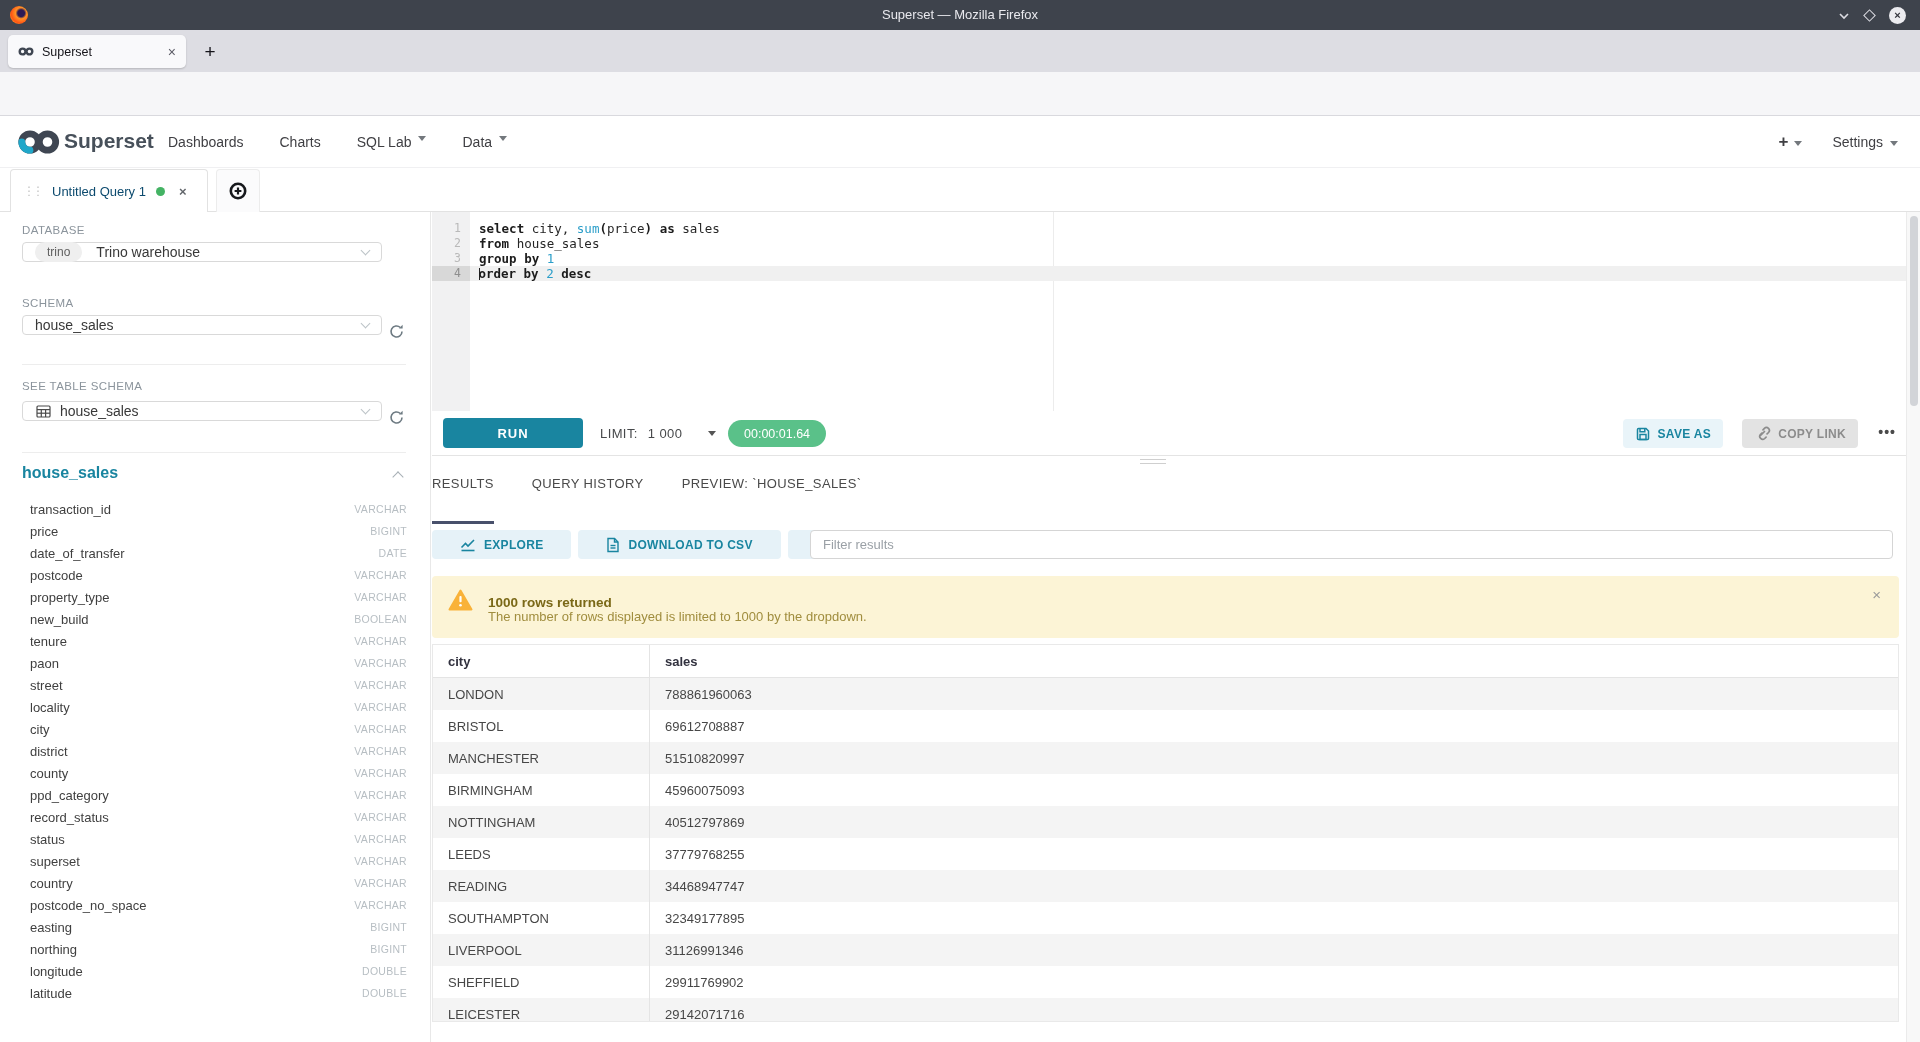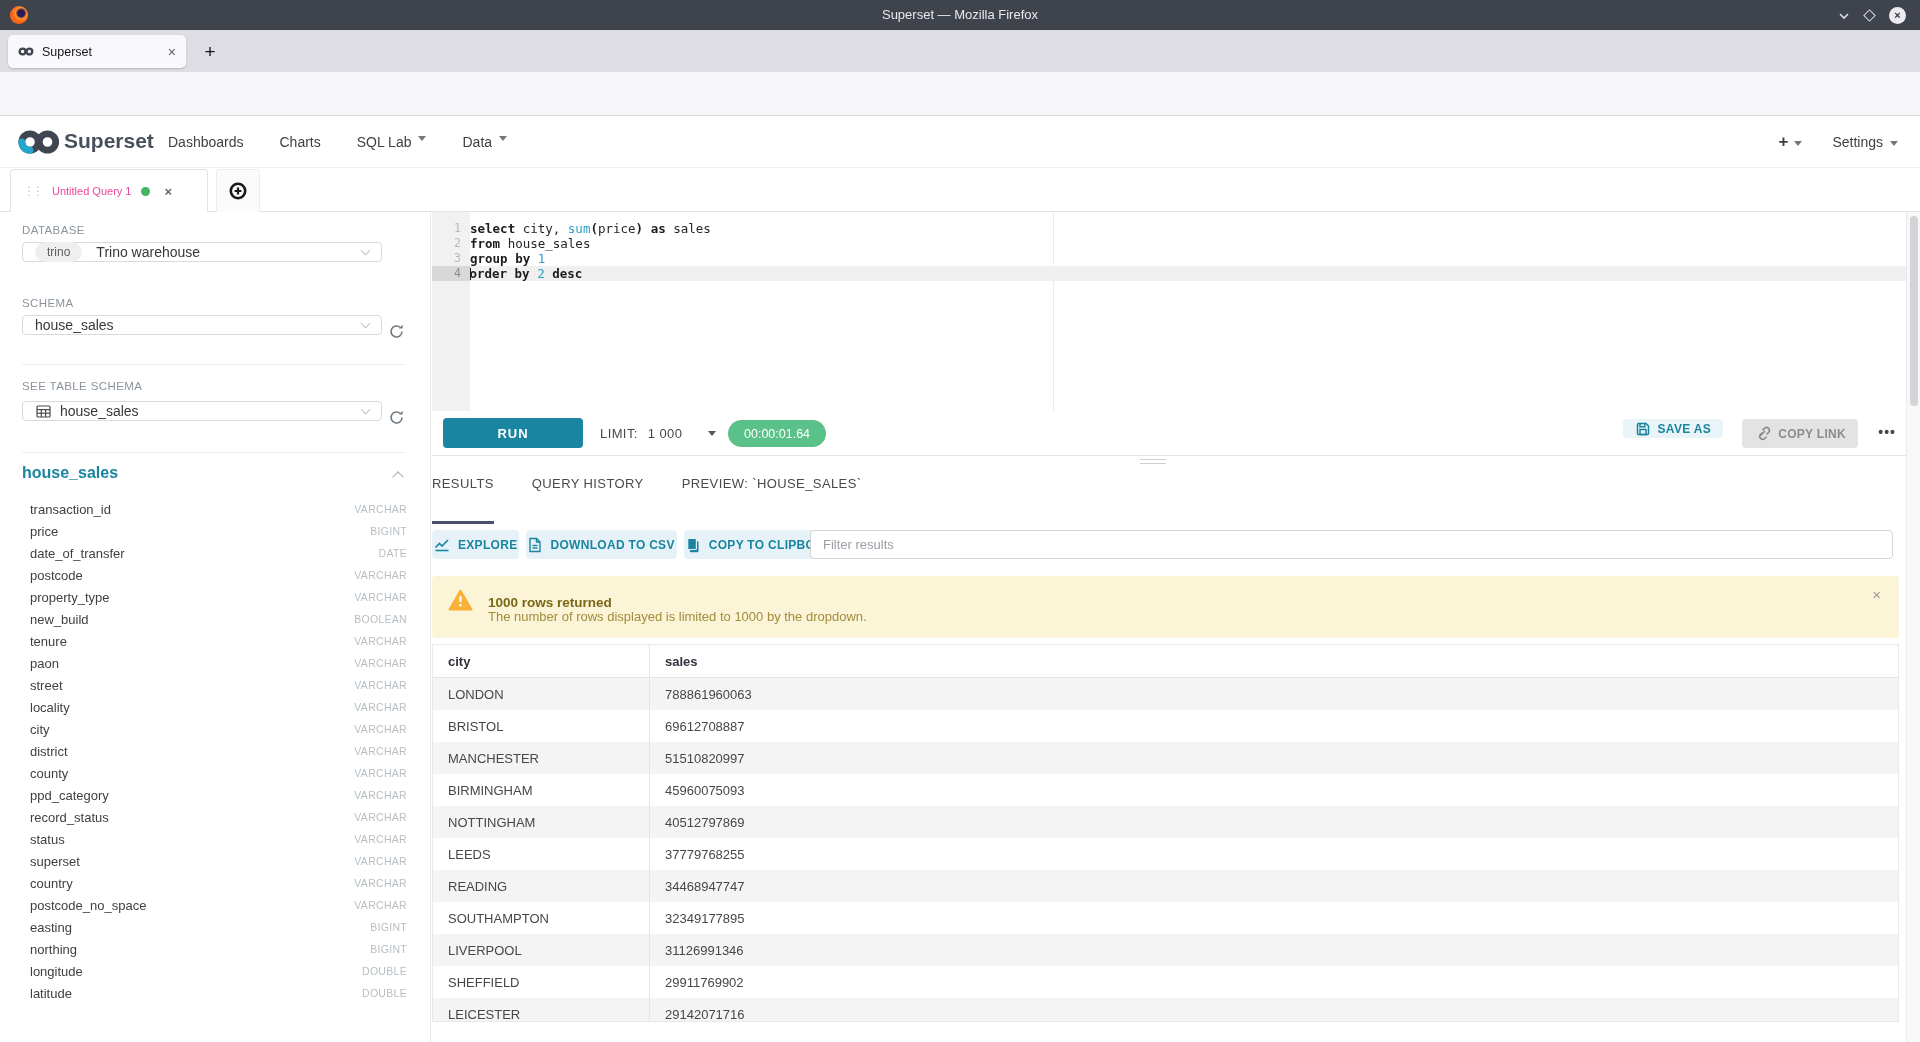--- a/index.html
+++ b/index.html
@@ -52,21 +52,21 @@
   .snav-right { position:absolute; right:22px; top:0; height:52px; display:flex; align-items:center; gap:30px; }
   .snav-plus { display:flex; align-items:center; gap:6px; }
   .snav-plus b { font-size:17px; color:#3f3f43; }
   .snav-settings { display:flex; align-items:center; gap:7px; font-size:14px; color:#3f3f43; }
 
   
   .sqltabs { position:absolute; top:168px; left:0; width:1920px; height:44px; background:#fff; border-bottom:1px solid #e2e2e2; }
   .qtab { position:absolute; left:10px; top:1px; width:198px; height:43px; background:#fff; border:1px solid #e2e2e2;
     border-bottom:none; border-radius:4px 4px 0 0; display:flex; align-items:center; padding:0 12px; z-index:2; }
   .qtab-drag { color:#c3c3c3; font-size:12px; letter-spacing:-3px; margin-right:11px; }
-  .qtab-label { font-size:11px; color:#ec4899; }
+  .qtab-label { font-size:13px; color:#0c4a6e; }
   .qtab-dot { width:9px; height:9px; border-radius:50%; background:#44b364; margin-left:10px; }
   .qtab-close { margin-left:14px; color:#62666b; font-size:13px; font-weight:bold; }
   .ptab { position:absolute; left:216px; top:1px; width:44px; height:43px; background:#fbfbfc; border:1px solid #ececec;
     border-bottom:none; border-radius:4px 4px 0 0; display:flex; align-items:center; justify-content:center; }
 
   
   .leftpanel { position:absolute; left:0; top:212px; width:431px; height:830px; background:#fff; border-right:1px solid #e8e8e8; }
   .lp-label { position:absolute; left:22px; font-size:11.5px; color:#8b949c; letter-spacing:.4px; }
   .lp-select { position:absolute; left:22px; width:360px; height:20px; border:1px solid #d9d9d9; border-radius:4px;
     display:flex; align-items:center; padding:0 12px; background:#fff; }
@@ -84,55 +84,55 @@
   .col-name { font-size:13px; color:#3f3f3f; padding-left:8px; flex:1; }
   .col-type { font-size:10.5px; color:#b7bec3; letter-spacing:.3px; }
 
   
   .editor { position:absolute; left:432px; top:212px; right:0; height:199px; background:#fff; }
   .gutter-bg { position:absolute; left:0; top:0; width:38px; height:199px; background:#f1f1f2; }
   .ruler { position:absolute; left:621px; top:0; width:1px; height:199px; background:#ececec; }
   .code-lines { position:absolute; left:0; top:9px; right:0; }
   .code-line { display:flex; height:15px; line-height:15px; font-family:"DejaVu Sans Mono", monospace; font-size:12.5px; }
   .lnum { width:38px; padding-right:9px; text-align:right; color:#b9b9b9; font-size:11.5px; flex:none; }
-  .line-text { white-space:pre; color:#262626; }
+  .line-text { padding-left:9px; white-space:pre; color:#262626; }
   .code-line.active { background:#f0f0f0; }
   .code-line.active .lnum { background:#d8d8d8; color:#8e8e8e; }
   .code-line.active .line-text::before { content:""; display:inline-block; width:0; height:12px;
     border-left:1.6px solid #222; margin-right:-1.6px; vertical-align:-2px; }
   .seg.kw { font-weight:bold; color:#1c1c1c; }
   .seg.fn, .seg.num { color:#2b9ec9; }
 
   
   .etoolbar { position:absolute; left:432px; top:411px; right:0; height:45px; background:#fff; border-bottom:1px solid #e4e4e4; }
   .run-btn { position:absolute; left:11px; top:7px; width:140px; height:30px; background:#1985a0; color:#fff;
     font-size:13px; font-weight:bold; letter-spacing:1px; border:none; border-radius:4px;
     display:flex; align-items:center; justify-content:center; font-family:inherit; }
   .limit { position:absolute; left:168px; top:0; height:45px; display:flex; align-items:center; gap:10px;
     font-size:13px; color:#47494b; letter-spacing:.4px; }
   .limit-caret { width:0; height:0; border-left:4.5px solid transparent; border-right:4.5px solid transparent;
     border-top:5.5px solid #555; margin-left:16px; }
   .timer { position:absolute; left:296px; top:9px; height:27px; padding:0 16px; background:#5ac189; border-radius:14px;
     color:#fff; font-size:12.5px; display:flex; align-items:center; }
-  .saveas { position:absolute; right:197px; top:8px; height:19px; padding:0 12px; background:#e9f4f9; border-radius:4px;
+  .saveas { position:absolute; right:197px; top:8px; height:29px; padding:0 12px; background:#e9f4f9; border-radius:4px;
     color:#1985a0; font-weight:bold; font-size:12px; display:flex; align-items:center; gap:7px; letter-spacing:.3px; }
   .copylink { position:absolute; right:62px; top:8px; height:29px; padding:0 12px; background:#e3e3e3; border-radius:4px;
     color:#8c8c8c; font-weight:bold; font-size:12px; display:flex; align-items:center; gap:7px; letter-spacing:.3px; }
   .moremenu { position:absolute; right:24px; top:13px; font-size:14px; color:#4a4a4a; font-weight:bold; letter-spacing:1px; }
 
   
   .results { position:absolute; left:432px; top:456px; right:0; bottom:0; background:#fff; }
   .draghandle { position:absolute; left:708px; top:3px; width:26px; height:5px;
     border-top:1.5px solid #cfcfcf; border-bottom:1.5px solid #cfcfcf; }
   .rtabs { position:absolute; left:0; top:20px; display:flex; gap:38px; }
   .rtab { font-size:13px; color:#4a4a4a; letter-spacing:.4px; padding-bottom:30px; border-bottom:3px solid transparent; }
   .rtab.active { border-bottom-color:#48506b; }
   .ractions { position:absolute; left:0; top:74px; display:flex; gap:7px; }
   .rbtn { height:29px; background:#e6f2f8; border-radius:4px; color:#1985a0; font-weight:bold; font-size:12px;
-    display:flex; align-items:center; padding:0 2px; gap:8px; letter-spacing:.3px; }
+    display:flex; align-items:center; padding:0 28px; gap:8px; letter-spacing:.3px; }
   .rfilter { position:absolute; left:378px; top:74px; width:1083px; height:29px; border:1px solid #d5d5d5;
     border-radius:4px; padding:0 12px; font-size:13px; color:#333; font-family:inherit; }
   .rfilter::placeholder { color:#9aa0a6; }
   .rbanner { position:absolute; left:0; top:120px; right:21px; height:62px; background:#fcf4d6; border-radius:4px; }
   .rb-icon { position:absolute; left:16px; top:13px; }
   .rb-title { position:absolute; left:56px; top:11px; font-size:13.5px; font-weight:bold; color:#7a6817;margin-top:8px; }
   .rb-body { position:absolute; left:56px; top:33px; font-size:13px; color:#a08d3e; }
   .rb-close { position:absolute; right:18px; top:10px; font-size:15px; color:#9b9b9b; }
   .rtable { position:absolute; left:0; top:188px; right:21px; height:378px; overflow:hidden; border:1px solid #e9e9e9; }
   .thead { display:flex; height:33px; border-bottom:1px solid #e4e4e4; align-items:stretch; background:#fff; }

